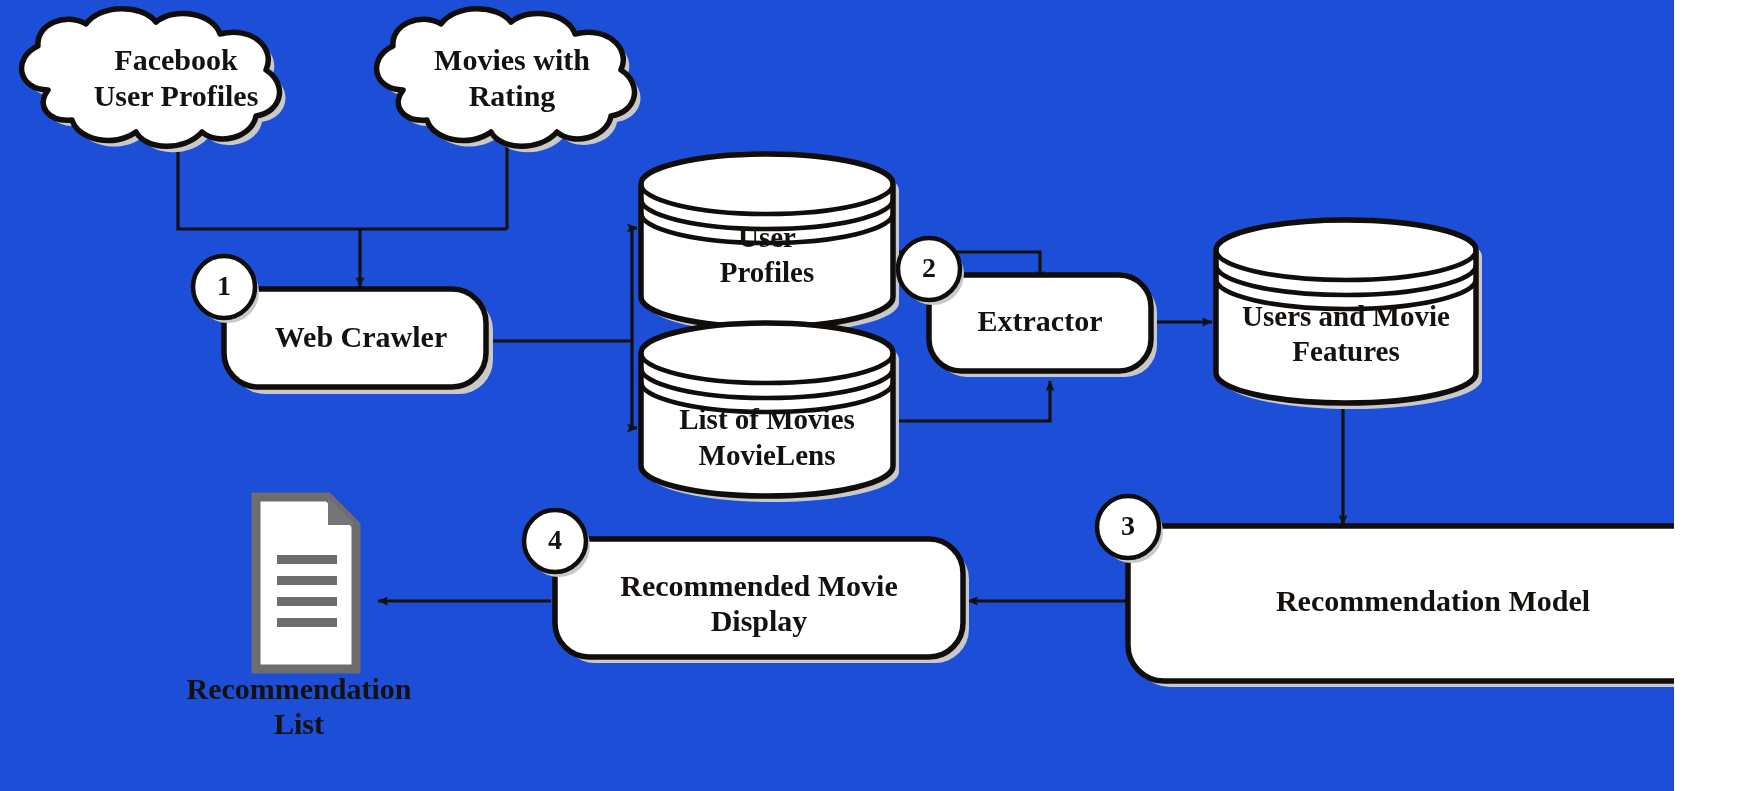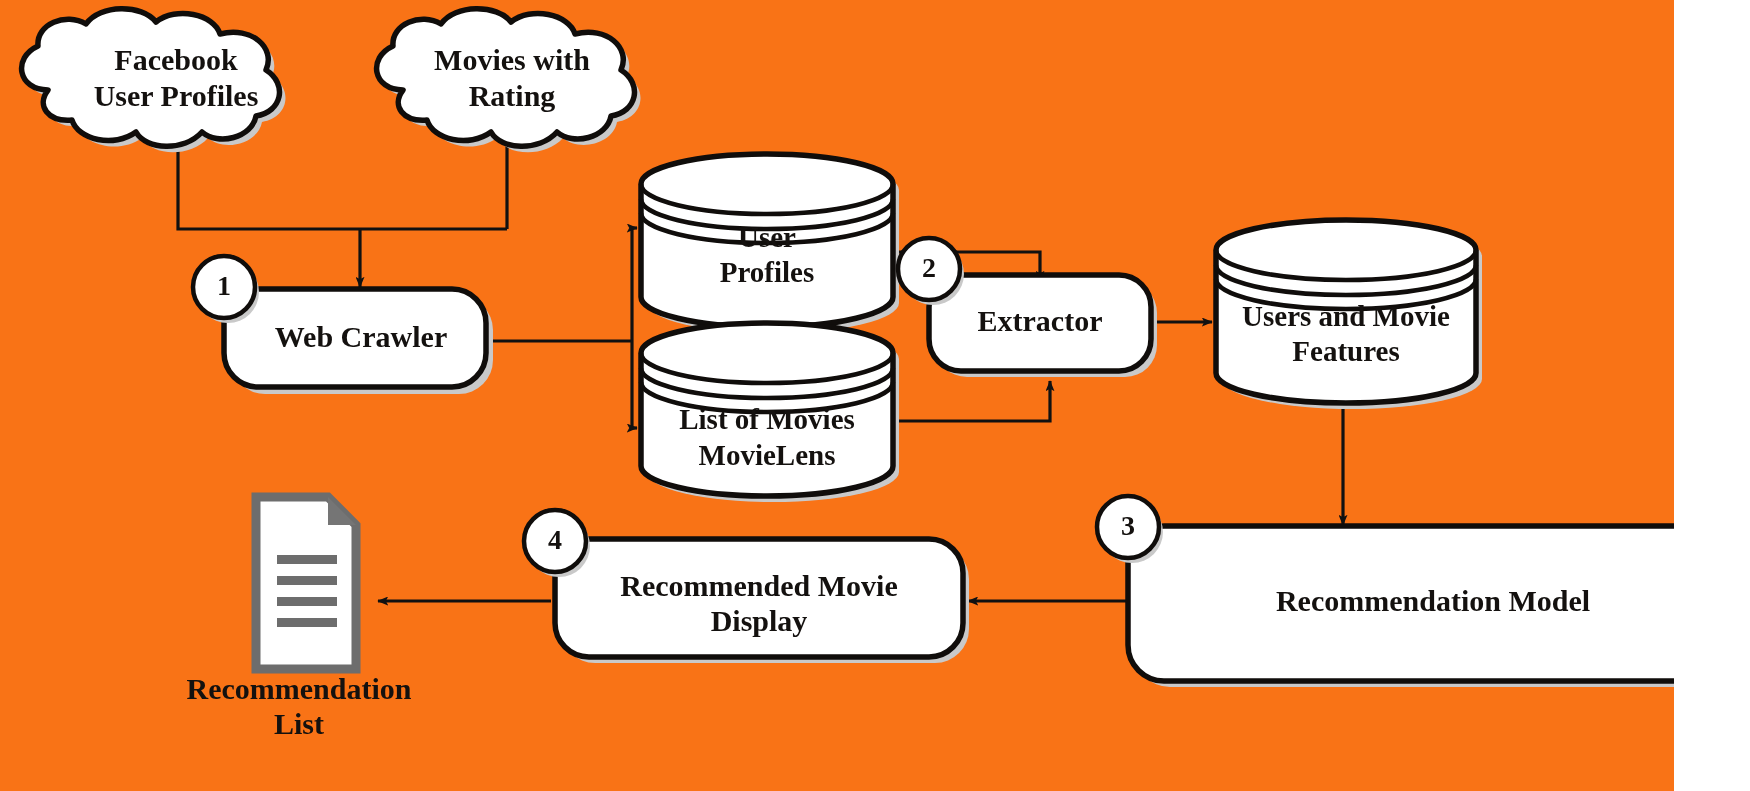--- a/index.html
+++ b/index.html
@@ -8,21 +8,21 @@
     padding: 0;
     background: #ffffff;
   }
   body {
     font-family: "Liberation Serif", "DejaVu Serif", serif;
   }
   #diagram-root {
     position: relative;
     width: 1674px;
     height: 791px;
-    background: #f97316;
+    background: #1d4ed8;
     overflow: hidden;
   }
   #diagram-svg {
     position: absolute;
     top: 0;
     left: 0;
     width: 1750px;
     height: 791px;
     display: block;
   }

